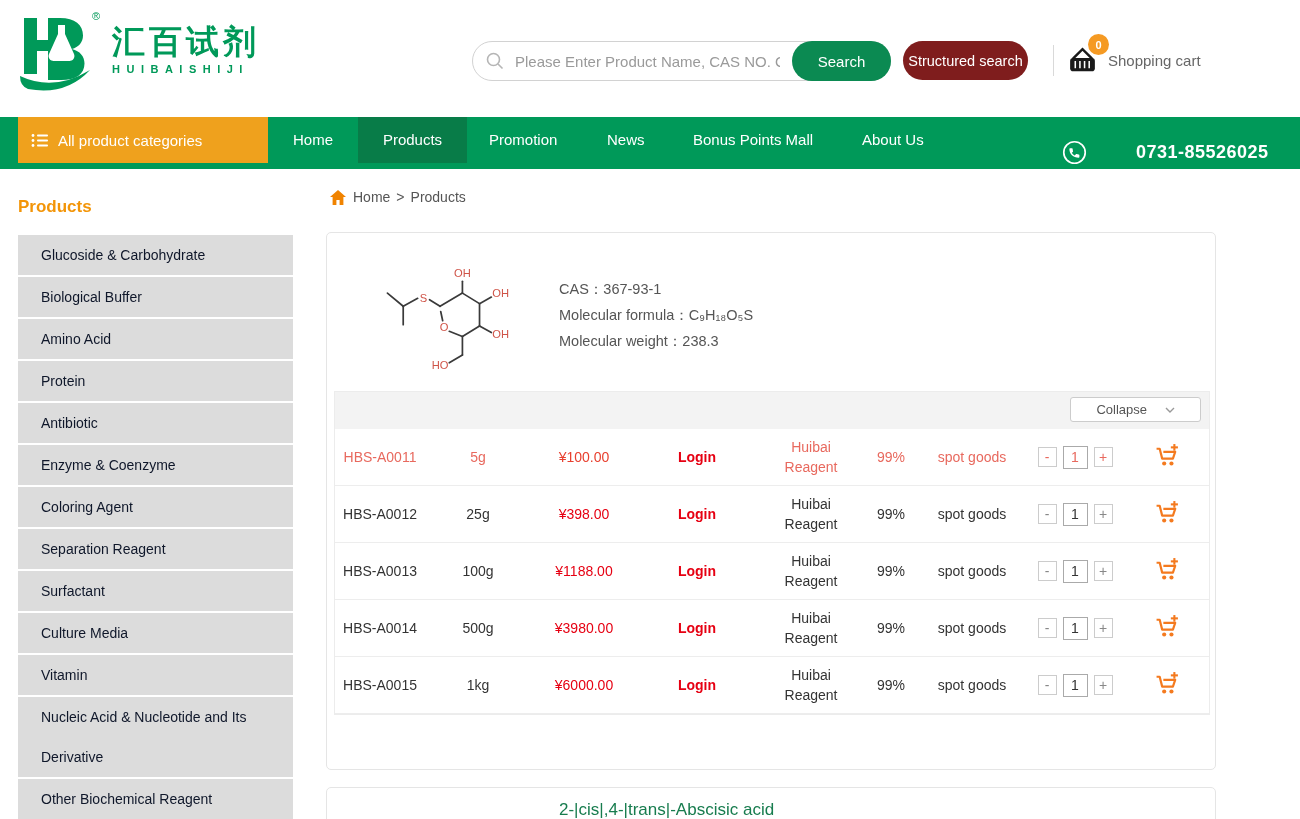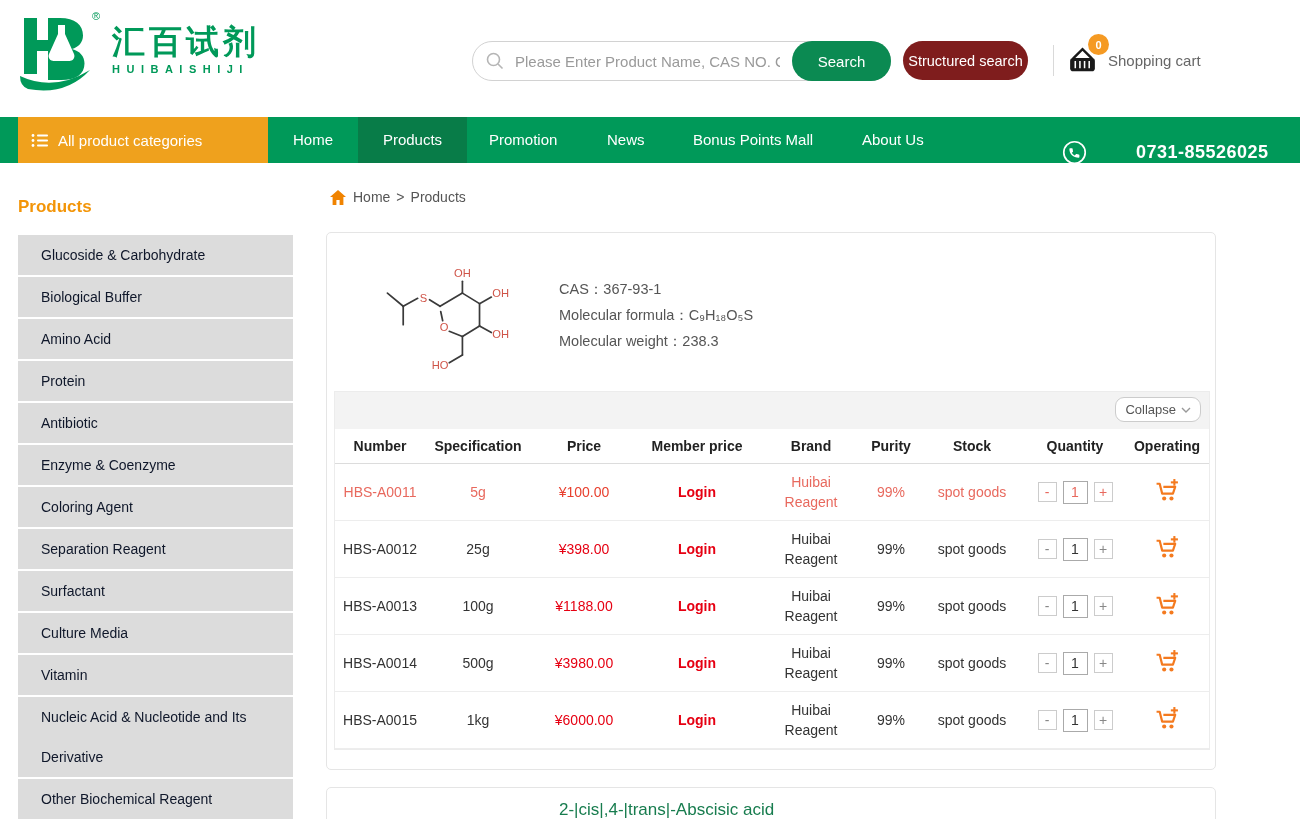--- a/index.html
+++ b/index.html
@@ -23,21 +23,21 @@
   .structured-btn { position:absolute; left:903px; top:41px; width:125px; height:39px; border:none; border-radius:20px;
     background:#7f1d1d; color:#fff; font-size:14.5px; cursor:pointer; font-family:"Liberation Sans",sans-serif; }
   .hdr-divider { position:absolute; left:1053px; top:45px; width:1px; height:31px; background:#d9d9d9; }
 
   .cart-area { position:absolute; left:1066px; top:40px; height:40px; display:flex; align-items:center; cursor:pointer; }
   .cart-badge { position:absolute; left:22px; top:-6px; width:21px; height:21px; border-radius:50%;
     background:#f59a23; color:#fff; font-size:11px; font-weight:bold; display:flex; align-items:center; justify-content:center; }
   .cart-label { margin-left:9px; color:#666; font-size:15px; }
 
   
-  .nav { position:absolute; left:0; top:117px; width:1300px; height:46px; background:#009959; }
+  .nav { position:absolute; left:0; top:117px; width:1300px; height:52px; background:#009959; }
   .cat-block { position:absolute; left:18px; top:0; width:250px; height:46px; background:#efa11d;
     display:flex; align-items:center; padding-left:13px; cursor:pointer; }
   .cat-label { color:#fff; font-size:15px; margin-left:9px; }
   .nav-item { position:absolute; top:0; height:46px; line-height:46px; color:#fff; font-size:15px; cursor:pointer; }
   .nav-item.active { background:#087c48; text-align:center; }
   .nav-phone { position:absolute; left:1062px; top:12px; height:46px; display:flex; align-items:center;gap:40px; }
   .nav-phone-num { color:#fff; font-size:18px; font-weight:bold; margin-left:9px; letter-spacing:0.5px; }
 
   
   .side-title { position:absolute; left:18px; top:197px; font-size:17px; font-weight:bold; color:#f39508; }
@@ -55,22 +55,22 @@
   .card1 { top:232px; height:538px; }
   .card2 { top:787px; height:120px; }
   .mol { position:absolute; left:38px; top:18px; }
   .p-title { position:absolute; left:232px; top:12px; font-size:17px; color:#177c4e; cursor:pointer; }
   .p-line { position:absolute; left:232px; font-size:14.5px; color:#555; }
   .p-cas { top:47px; } .p-formula { top:73px; } .p-weight { top:99px; }
 
   
   .ptable { position:absolute; left:7px; top:158px; width:876px; border:1px solid #ececec; }
   .t-topbar { position:relative; height:37px; background:#f3f3f3; }
-  .collapse-btn { position:absolute; right:8px; top:5px; display:flex; align-items:center; gap:5px;
-    background:#fff; border:1px solid #ccc; border-radius:9px; padding:4px 9px; font-size:13px; color:#555;
+  .collapse-btn { position:absolute; right:8px; top:5px; display:flex; align-items:center; gap:18px;
+    background:#fff; border:1px solid #ccc; border-radius:3px; padding:4px 25px; font-size:13px; color:#555;
     cursor:pointer; font-family:"Liberation Sans",sans-serif; }
   .tgrid { display:grid; grid-template-columns:90px 106px 106px 120px 108px 52px 110px 96px 88px; align-items:center; }
   .t-head { height:35px; border-bottom:1px solid #dcdcdc; font-weight:bold; font-size:14px; color:#222; }
   .t-head div { text-align:center; }
   .trow { height:57px; border-bottom:1px solid #ededed; font-size:14px; color:#333; }
   .cell { text-align:center; }
   .c-price { color:#e60012; }
   .c-member { color:#e60012; font-weight:bold; cursor:pointer; }
   .c-brand span { display:inline-block; width:66px; line-height:20px; }
   .stepper { display:flex; align-items:center; justify-content:center; gap:6px; }
@@ -225,31 +225,20 @@
 
     <div class="ptable">
       <div class="t-topbar">
         <button class="collapse-btn">
           <span>Collapse</span>
           <svg width="10" height="6" viewBox="0 0 10 6">
             <polyline points="1,1 5,5 9,1" fill="none" stroke="#999" stroke-width="1.4"></polyline>
           </svg>
         </button>
       </div>
-      <div class="tgrid t-head">
-        <div>Number</div>
-        <div>Specification</div>
-        <div>Price</div>
-        <div>Member price</div>
-        <div>Brand</div>
-        <div>Purity</div>
-        <div>Stock</div>
-        <div>Quantity</div>
-        <div>Operating</div>
-      </div>
 
       <div class="tgrid trow hl">
         <div class="cell">HBS-A0011</div>
         <div class="cell">5g</div>
         <div class="cell c-price">¥100.00</div>
         <div class="cell c-member">Login</div>
         <div class="cell c-brand"><span>Huibai Reagent</span></div>
         <div class="cell">99%</div>
         <div class="cell">spot goods</div>
         <div class="stepper">

